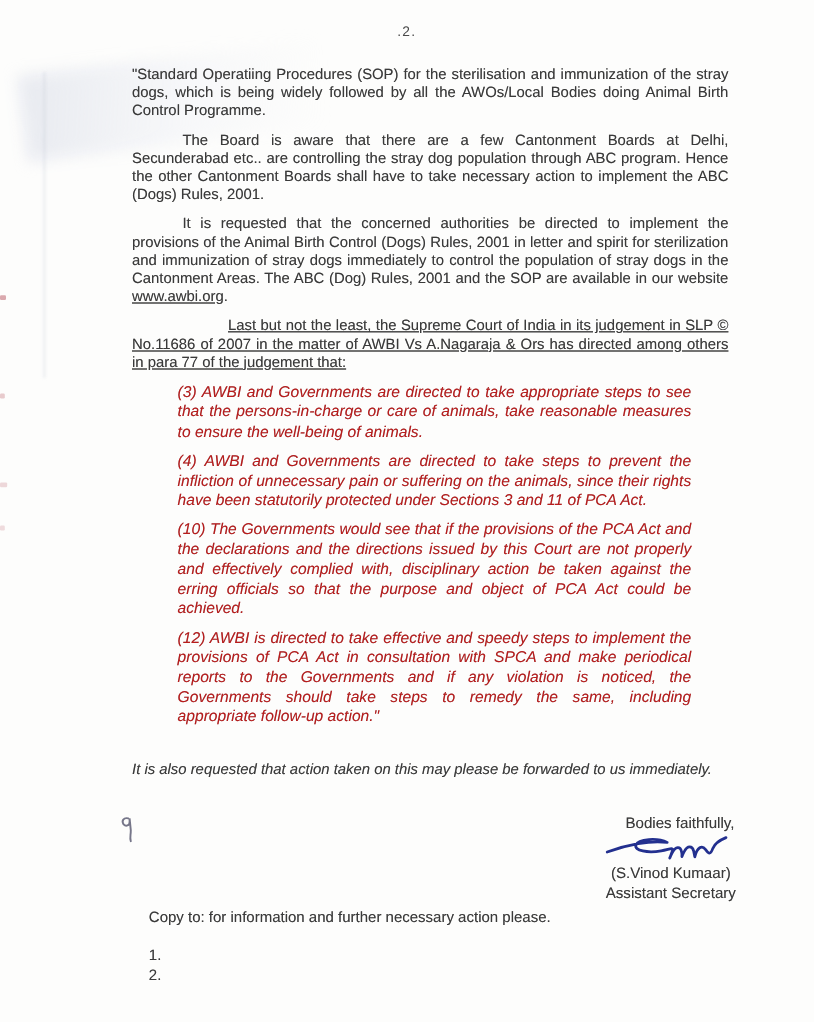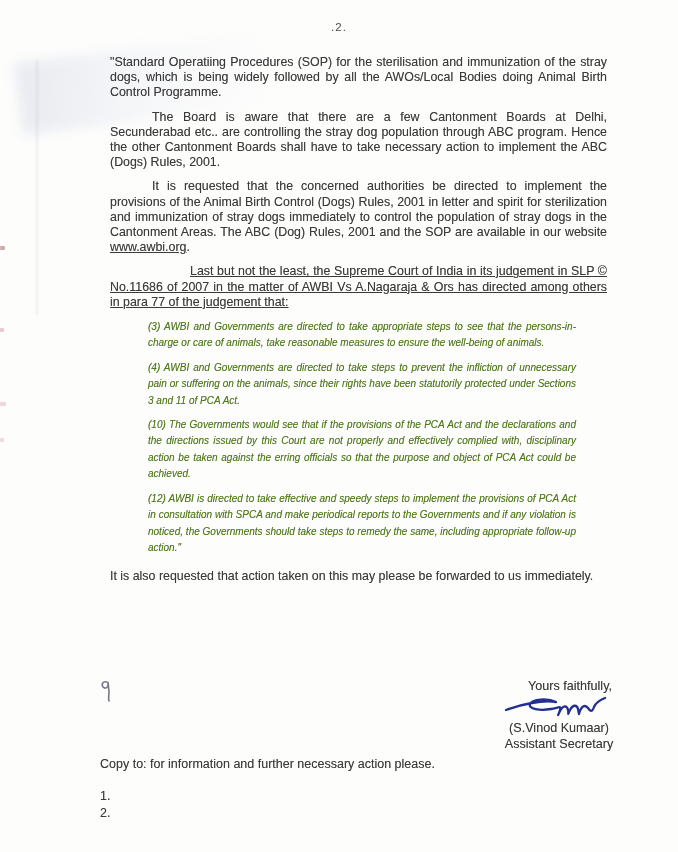--- a/index.html
+++ b/index.html
@@ -43,40 +43,40 @@
     text-align:justify;
     text-shadow:0 0 0.5px rgba(58,58,58,0.45);
   }
   p.indent{text-indent:42px;}
   p.indent-lg{text-indent:80px;text-decoration:underline;}
   .link{text-decoration:underline;margin-top:24px;}
   p.quote{
     margin:1px 0 8px 38px;
     width:428px;
     font-style:italic;
-    font-size:10px;line-height:16.4px;
+    font-size:13px;line-height:16.4px;
     text-align:justify;
-    color:#4d7c0f;
+    color:#b91c1c;
     text-shadow:0 0 0.5px rgba(60,60,68,0.4);
   }
-  p.closing{margin-top:13px;text-indent:0;}
+  p.closing{margin-top:28px;text-indent:0;font-style:italic;}
   .pen-mark{
     position:absolute;left:97px;top:678px;width:20px;height:32px;
   }
   .sig-block{
     position:absolute;top:678px;right:64px;
     text-align:center;
     font-size:12.6px;line-height:16px;
     color:#3a3a3a;
     text-shadow:0 0 0.5px rgba(58,58,58,0.45);
   }
   .sig-block .valediction{text-align:right;margin-right:2px;}
   .sig-svg{display:block;margin:-1px auto -3px auto;}
   .copy-block{
-    position:absolute;left:100px;top:757px;width:500px;
+    position:absolute;left:124px;top:757px;width:500px;
     font-size:12.5px;line-height:15.5px;
     text-shadow:0 0 0.5px rgba(58,58,58,0.45);
   }
   .copy-items{margin-top:16px;}
   .copy-item{display:flex;margin-bottom:2px;}
   .copy-item .num{width:44px;flex:0 0 44px;}
 </style>
 </head>
 <body>
 
@@ -106,21 +106,21 @@
     <p class="body closing">It is also requested that action taken on this may please be forwarded to us immediately.</p>
   </div>
 
   <div class="pen-mark">
     <svg width="20" height="32" viewBox="0 0 20 32">
       <path d="M10 4 C 6 3, 4 6, 6 9 C 8 11, 11 10, 11 7 L 11 4 L 12 14 C 12 18, 11 20, 12 23" stroke="#5e5e74" stroke-width="1.6" fill="none" stroke-linecap="round" opacity="0.85"></path>
     </svg>
   </div>
 
   <div class="sig-block">
-    <div class="valediction">Yours faithfully,</div>
+    <div class="valediction">Bodies faithfully,</div>
     <svg class="sig-svg" width="110" height="30" viewBox="0 0 110 30">
       <path d="M2 17 C 18 11, 38 7, 52 9 C 44 5, 28 6, 26 11 C 24 16, 36 18, 47 16 C 54 15, 58 12, 56 17 C 54 23, 53 24, 56 18 C 59 12, 63 12, 64 17 C 65 21, 63 23, 66 17 C 69 11, 73 12, 74 16 L 75 21 C 77 13, 81 11, 84 15 C 86 18, 88 20, 90 14 C 92 9, 96 7, 101 5" stroke="#23308f" stroke-width="2.3" fill="none" stroke-linecap="round" stroke-linejoin="round"></path>
     </svg>
     <div>(S.Vinod Kumaar)</div>
     <div>Assistant Secretary</div>
   </div>
 
   <div class="copy-block">
     <div>Copy to: for information and further necessary action please.</div>
     <div class="copy-items">

